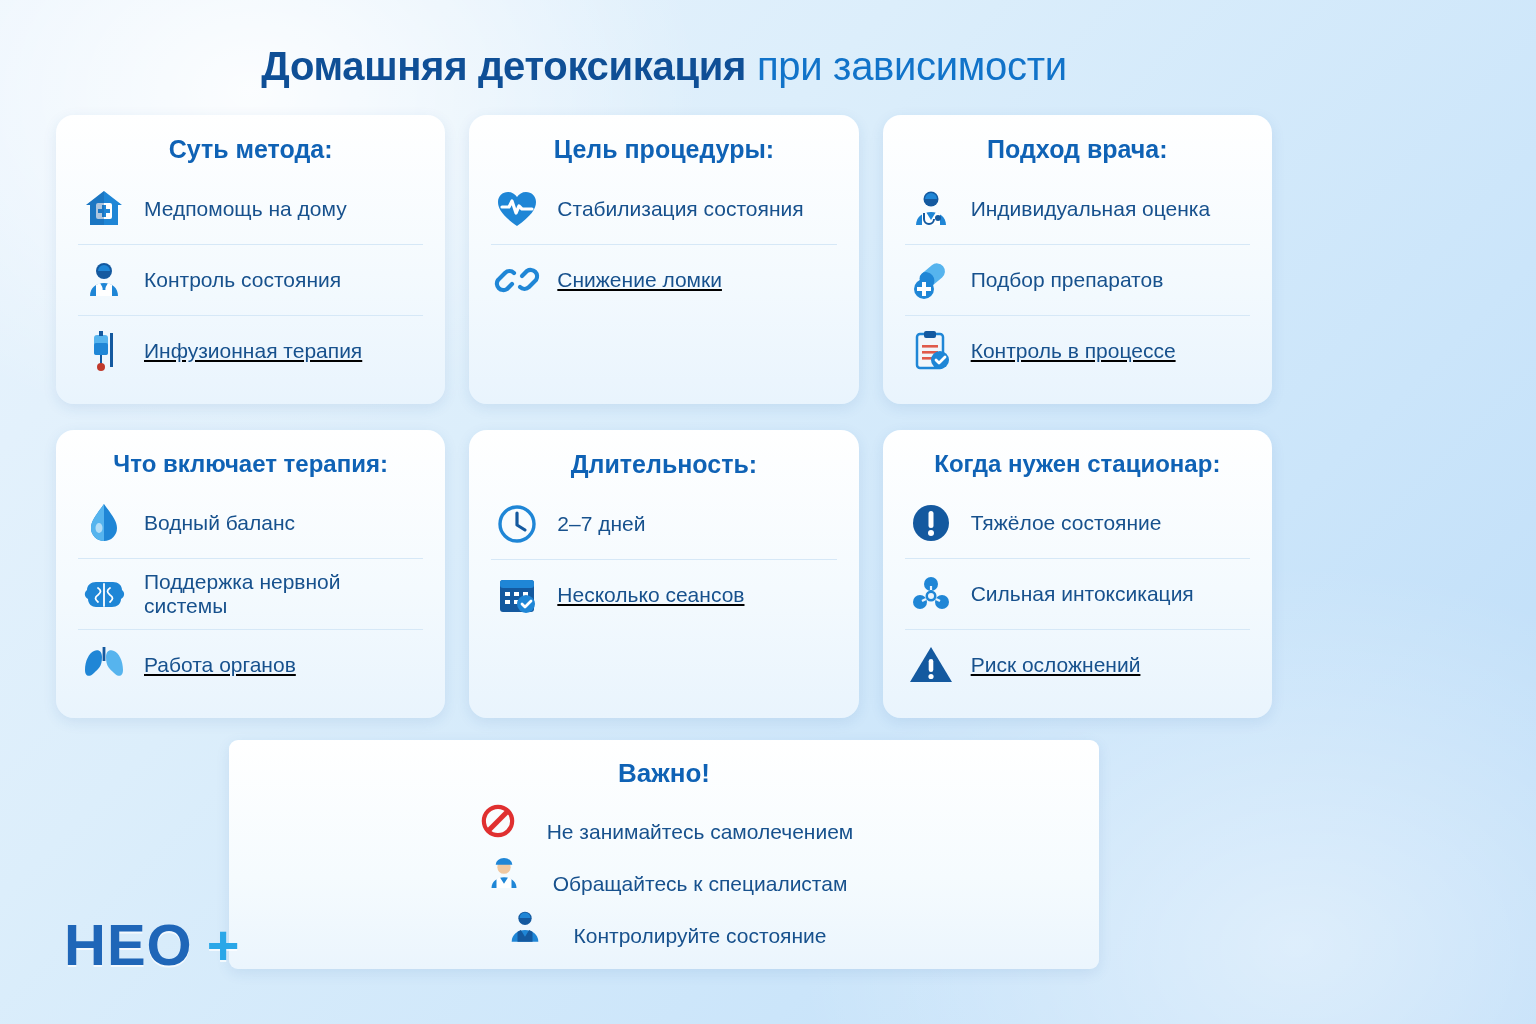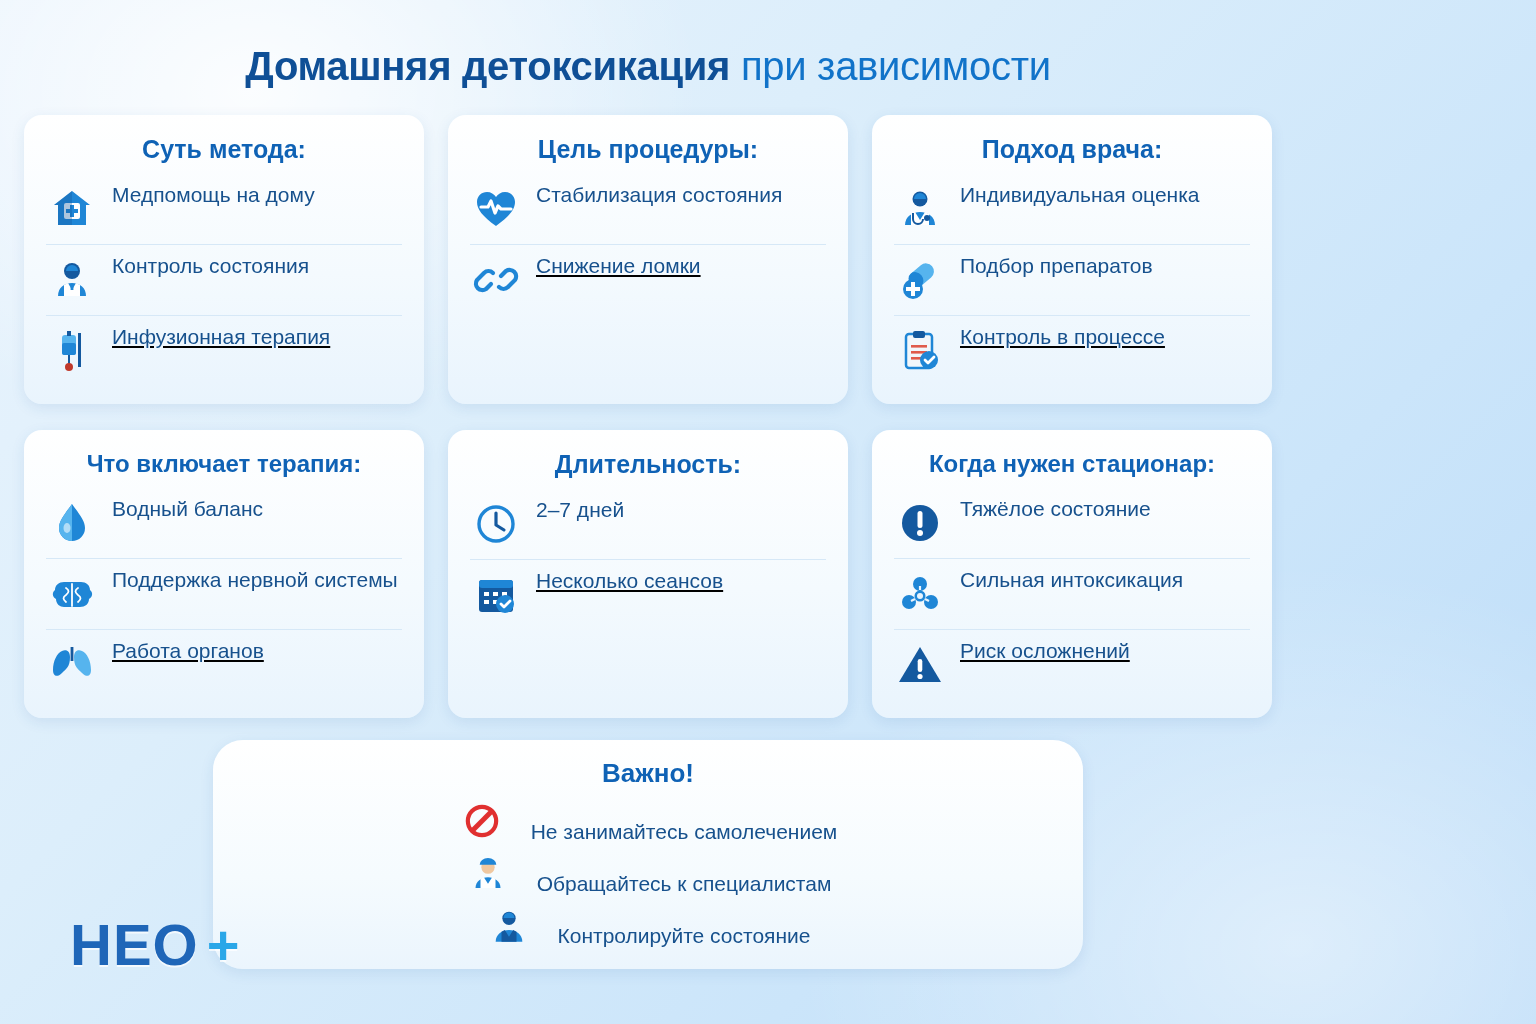--- a/index.html
+++ b/index.html
@@ -28,21 +28,21 @@
     width: 1000px; height: 760px;
     right: -260px; bottom: -300px;
     background: radial-gradient(closest-side, rgba(255,255,255,0.45), rgba(255,255,255,0));
   }
 
   .page {
     position: relative;
     width: 1328px;
     height: 1024px;
     box-sizing: border-box;
-    padding: 36px 56px 0 24px;
+    padding: 36px 56px 0 56px;
   }
 
   .title {
     text-align: center;
     font-size: 40px;
     font-weight: 400;
     color: #1173c9;
     letter-spacing: -0.3px;
     margin: 8px 0 26px 0;
     white-space: nowrap;
@@ -71,21 +71,21 @@
     font-weight: 700;
     color: #0f62b5;
     margin: 4px 0 10px 0;
     white-space: nowrap;
   }
   .card.wide .card-title { font-size: 24px; text-align: center; }
 
   .rows { display: flex; flex-direction: column; }
   .row {
     display: flex;
-    align-items: flex-start;
+    align-items: center;
     gap: 14px;
     padding: 9px 0;
     border-bottom: 1px solid #d6e8f7;
     min-height: 56px;
     box-sizing: border-box;
   }
   .row:last-child { border-bottom: none; text-decoration: underline; }
   .row-label {
     font-size: 21px;
     color: #17518d;
@@ -98,46 +98,46 @@
     display: flex;
     align-items: center;
     justify-content: center;
   }
   .ico svg { display: block; }
 
   .important {
     margin: 22px auto 0 auto;
     width: 870px;
     background: linear-gradient(180deg, #ffffff 0%, #f5fbfe 60%, #ebf5fd 100%);
-    border-radius: 30px;
+    border-radius: 9px;
     box-shadow: 0 4px 14px rgba(26, 90, 160, 0.10);
     padding: 14px 24px 18px 24px;
     box-sizing: border-box;
   }
   .important .card-title { font-size: 26px; margin-bottom: 6px; }
   .imp-row {
     display: flex;
     align-items: flex-end;
     justify-content: center;
     gap: 26px;
     padding: 3px 0;
   }
   .imp-row .ico { width: 46px; height: 46px; }
   .imp-label {
     font-size: 21px;
     color: #17518d;
   }
 
   .logo {
     position: absolute;
-    left: 70px;
+    left: 64px;
     bottom: 46px;
     display: flex;
     align-items: center;
-    gap: 2px;
+    gap: 8px;
     font-size: 58px;
     font-weight: 800;
     letter-spacing: 1px;
     color: #1f66b8;
     text-shadow: 0 2px 0 rgba(255,255,255,0.7);
   }
   .logo .plus {
     color: #2aa7e8;
     font-size: 56px;
     font-weight: 700;

